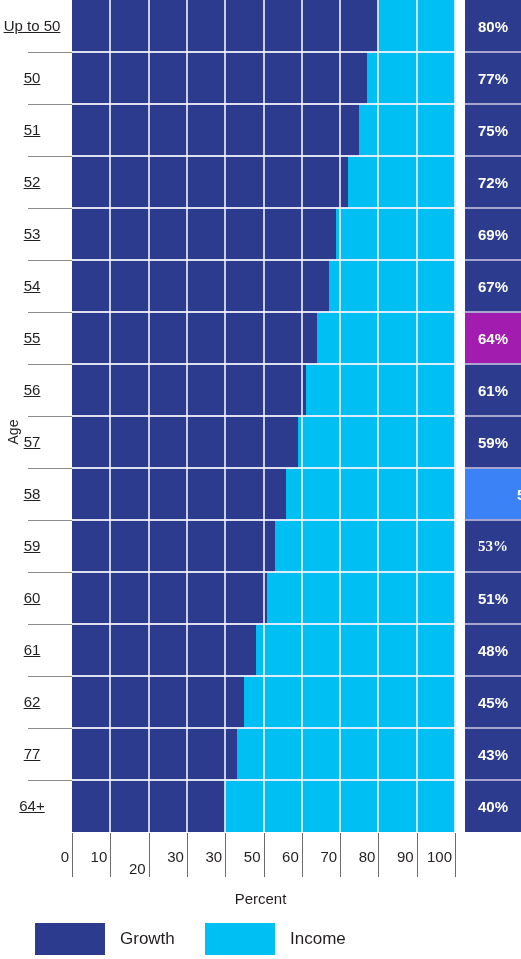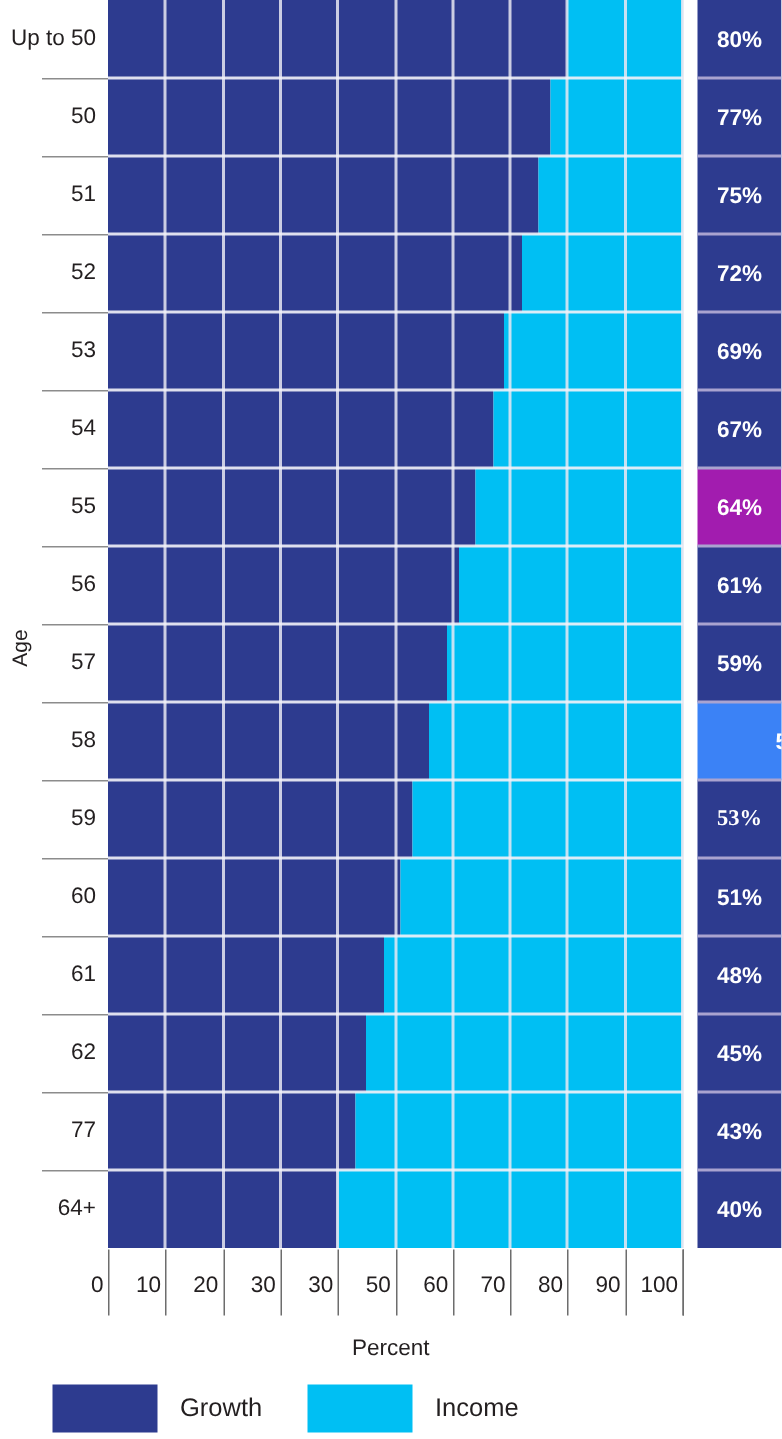--- a/index.html
+++ b/index.html
@@ -63,25 +63,26 @@
     left: 0;
     width: 383px;
     height: 2px;
     background: #f2f2f8;
     opacity: .9;
   }
   .ylab {
     position: absolute;
     left: 0;
     width: 64px;
-    text-align: right;
+    text-align: center;
     font-size: 15px;
     color: #231f20;
     line-height: 52px;
     height: 52px;
+    text-decoration: underline;
   }
   .ytick-rule {
     position: absolute;
     left: 28px;
     width: 44px;
     height: 1px;
     background: #8c8c8c;
   }
   .axis-title-y {
     position: absolute;
@@ -317,21 +318,21 @@
         <div class="hsep" style="top: 779px;"></div>
       </div>
   </div>
 
   <div id="x-axis">
       <div class="xtick-mark" style="left: 72px;"></div>
       <div class="xtick-label" style="left: 72px;">0</div>
       <div class="xtick-mark" style="left: 110.3px;"></div>
       <div class="xtick-label" style="left: 110.3px;">10</div>
       <div class="xtick-mark" style="left: 148.6px;"></div>
-      <div class="xtick-label" style="left: 148.6px;">20</div>
+      <div class="xtick-label" style="left: 148.6px; margin-top: 12px;">20</div>
       <div class="xtick-mark" style="left: 186.9px;"></div>
       <div class="xtick-label" style="left: 186.9px;">30</div>
       <div class="xtick-mark" style="left: 225.2px;"></div>
       <div class="xtick-label" style="left: 225.2px;">30</div>
       <div class="xtick-mark" style="left: 263.5px;"></div>
       <div class="xtick-label" style="left: 263.5px;">50</div>
       <div class="xtick-mark" style="left: 301.8px;"></div>
       <div class="xtick-label" style="left: 301.8px;">60</div>
       <div class="xtick-mark" style="left: 340.1px;"></div>
       <div class="xtick-label" style="left: 340.1px;">70</div>

